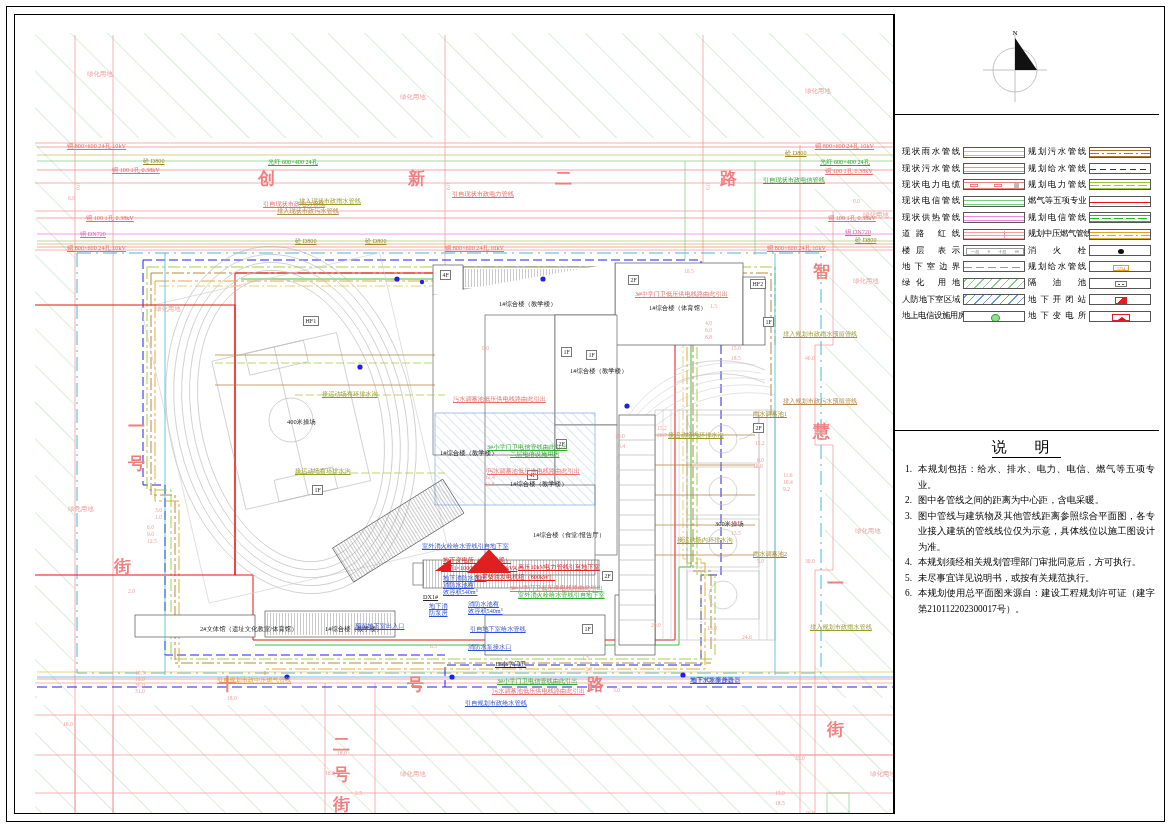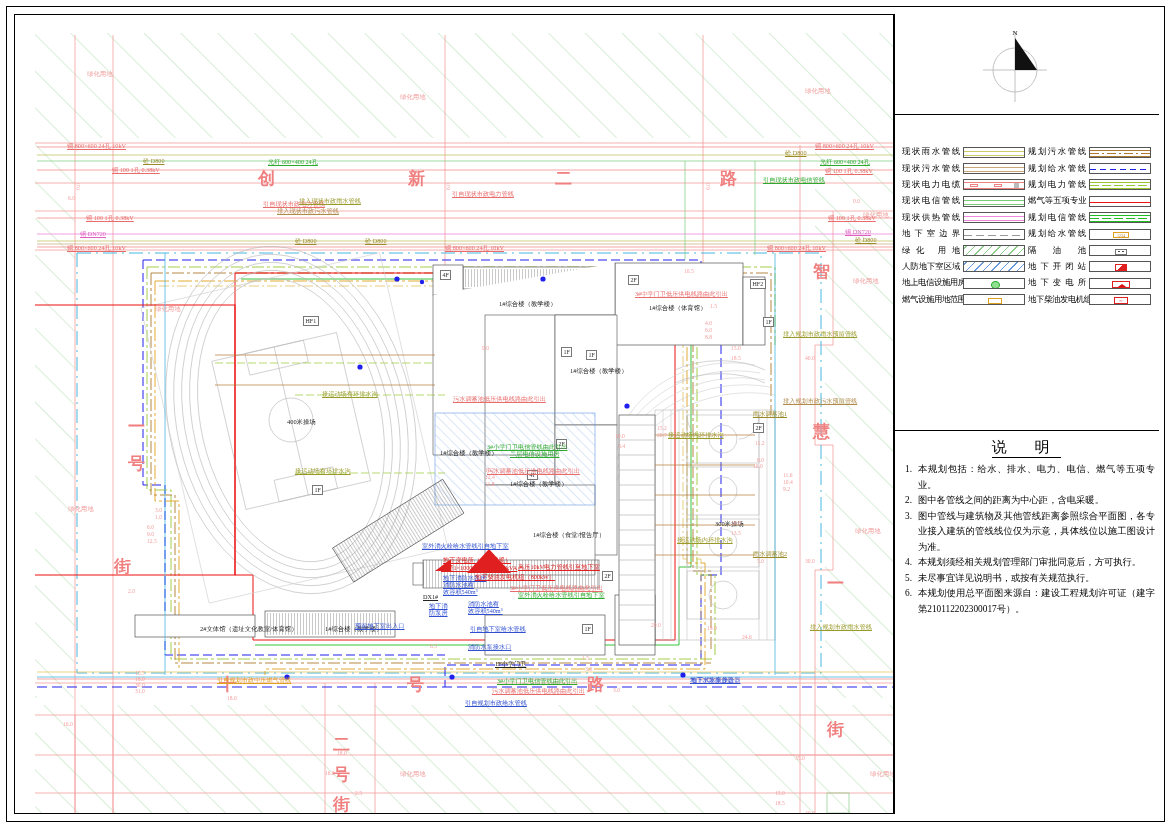--- a/index.html
+++ b/index.html
@@ -616,20 +616,58 @@
           <div class="lg-label">规划电信管线</div>
           <div class="lg-sym">
             <div class="ln" style="top:2px;height:0.8px;background:#22bb22"></div>
                 <div class="ln" style="top:8px;height:0.8px;background:#22bb22"></div>
                 <div class="ln" style="top:5px;height:0.9px;background:repeating-linear-gradient(90deg,#22bb22 0 9px,transparent 9px 12px)"></div>
           </div>
         </div>
       </div>
       <div class="lg-row">
         <div class="lg-col">
+          <div class="lg-label">道路 红线</div>
+          <div class="lg-sym">
+            <div class="ln" style="top:2px;height:0.8px;background:#f4a0a0"></div>
+                <div class="ln" style="top:8px;height:0.8px;background:#f4a0a0"></div>
+                <div class="ln" style="top:5px;height:0.8px;background:#f4a0a0"></div>
+                <div class="ln" style="top:1px;left:40px;width:0.8px;height:9px;background:#f4a0a0"></div>
+          </div>
+        </div>
+        <div class="lg-col">
+          <div class="lg-label tight">规划中压燃气管线</div>
+          <div class="lg-sym">
+            <div class="ln" style="top:2px;height:0.8px;background:#e0a020"></div>
+                <div class="ln" style="top:8px;height:0.8px;background:#e0a020"></div>
+                <div class="ln" style="top:5px;height:0.9px;background:repeating-linear-gradient(90deg,#e0a020 0 9px,transparent 9px 12px,#e0a020 12px 14px,transparent 14px 17px)"></div>
+          </div>
+        </div>
+      </div>
+      <div class="lg-row">
+        <div class="lg-col">
+          <div class="lg-label">楼层 表示</div>
+          <div class="lg-sym">
+            <div class="ln" style="top:2px;left:2px;width:58px;height:7px;border:0.6px solid #999;box-sizing:border-box;font-size:4px;color:#555;display:flex;align-items:center;justify-content:space-around">
+                  <span>一层</span>
+              <span>#</span>
+              <span>十层</span>
+              <span>##</span>
+            </div>
+          </div>
+        </div>
+        <div class="lg-col">
+          <div class="lg-label">消 火 栓</div>
+          <div class="lg-sym">
+            <div class="ln" style="top:3px;left:28px;width:6px;height:5px;border-radius:50%;background:#111"></div>
+          </div>
+        </div>
+      </div>
+      <div class="lg-row">
+        <div class="lg-col">
           <div class="lg-label">地下室边界</div>
           <div class="lg-sym">
             <div class="ln" style="top:5px;height:0.9px;background:repeating-linear-gradient(90deg,#999 0 8px,transparent 8px 12px)"></div>
           </div>
         </div>
         <div class="lg-col">
           <div class="lg-label">规划给水管线</div>
           <div class="lg-sym">
             <div class="ln" style="top:2.5px;left:23px;width:16px;height:6px;border:0.7px solid #e0a020;box-sizing:border-box;font-size:4px;color:#c08020;text-align:center;line-height:5px">1234</div>
           </div>
@@ -675,34 +713,20 @@
         </div>
         <div class="lg-col">
           <div class="lg-label">地下变电所</div>
           <div class="lg-sym">
             <div class="ln" style="top:2px;left:22px;width:18px;height:7px;border:0.7px solid #e02020;box-sizing:border-box;overflow:hidden">
                   <div style="position:absolute;left:2px;top:2px;width:0;height:0;border-left:7px solid transparent;border-right:7px solid transparent;border-bottom:5px solid #d81010"></div>
             </div>
           </div>
         </div>
       </div>
-      <div class="lg-row">
-        <div class="lg-col">
-          <div class="lg-label tight">燃气设施用地范围</div>
-          <div class="lg-sym">
-            <div class="ln" style="top:2.5px;left:24px;width:14px;height:6px;border:0.8px solid #e0a020;box-sizing:border-box"></div>
-          </div>
-        </div>
-        <div class="lg-col">
-          <div class="lg-label tight">地下柴油发电机组</div>
-          <div class="lg-sym">
-            <div class="ln" style="top:2px;left:24px;width:14px;height:7px;border:0.7px solid #e02020;box-sizing:border-box;font-size:4px;color:#e02020;text-align:center;line-height:6px">∾</div>
-          </div>
-        </div>
-      </div>
     </div>
 
   <div class="abs panel-title" style="left:894px;top:438px">
     <u>说        明</u>
   </div>
 
   <div class="abs" id="notes">
       <div class="item">
         <div class="num">1.</div>
         <div class="txt">本规划包括：给水、排水、电力、电信、燃气等五项专业。</div>

